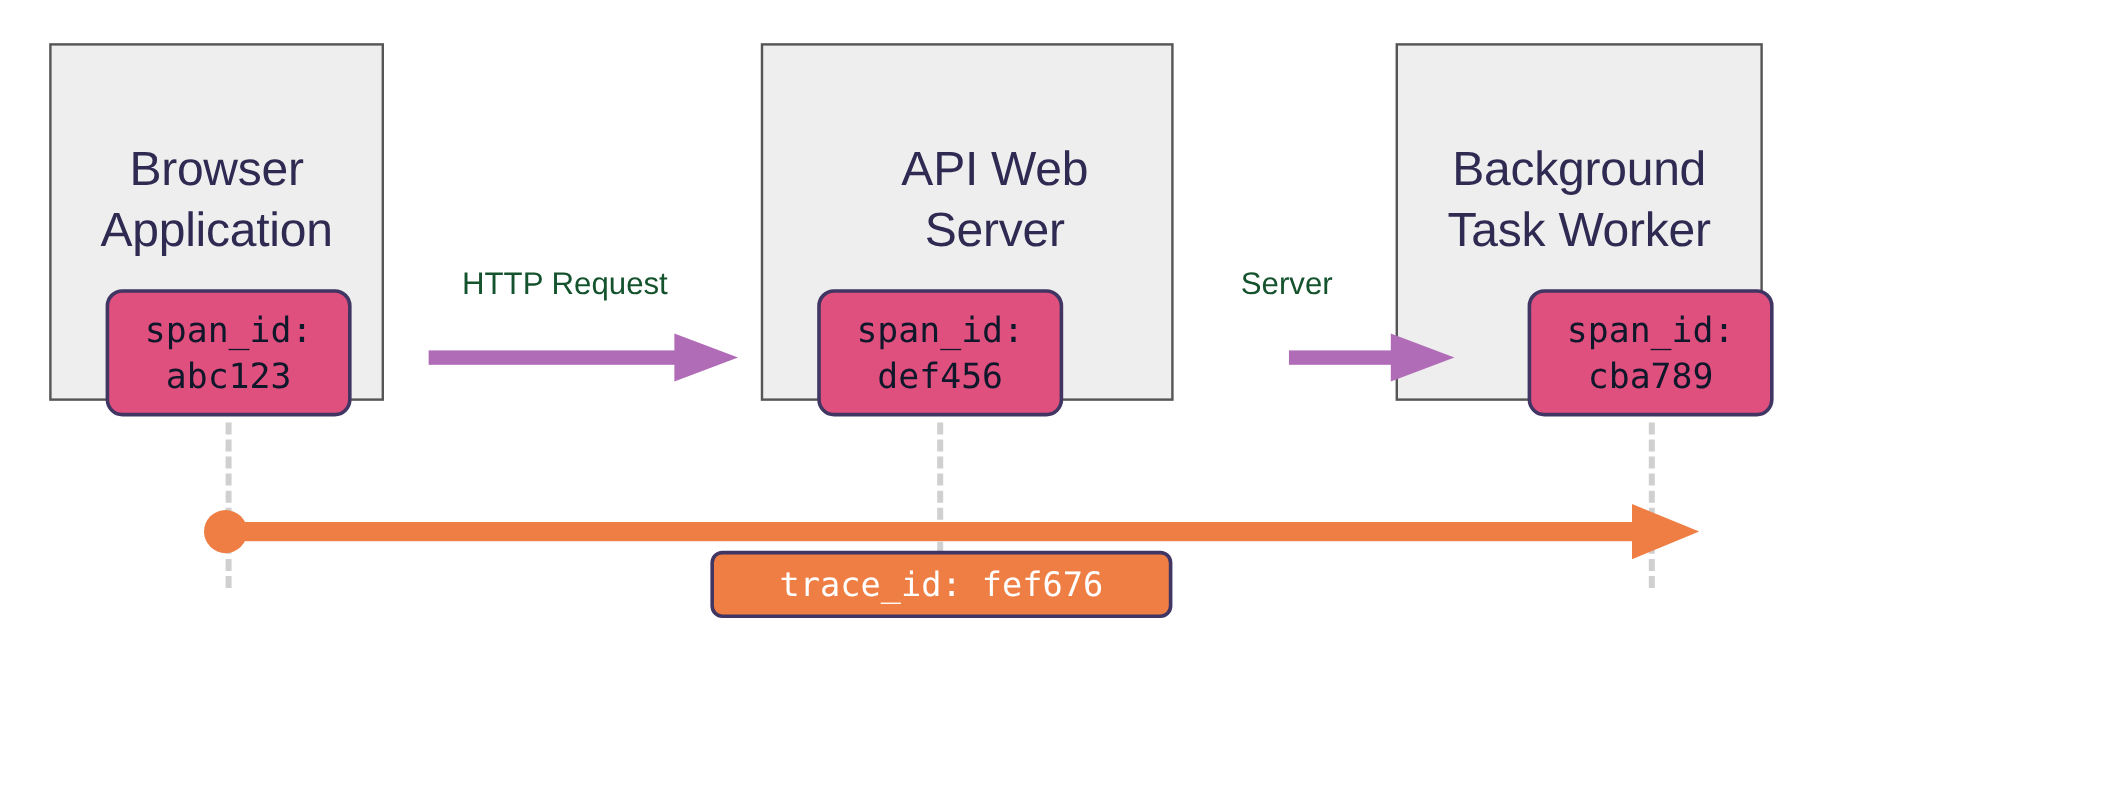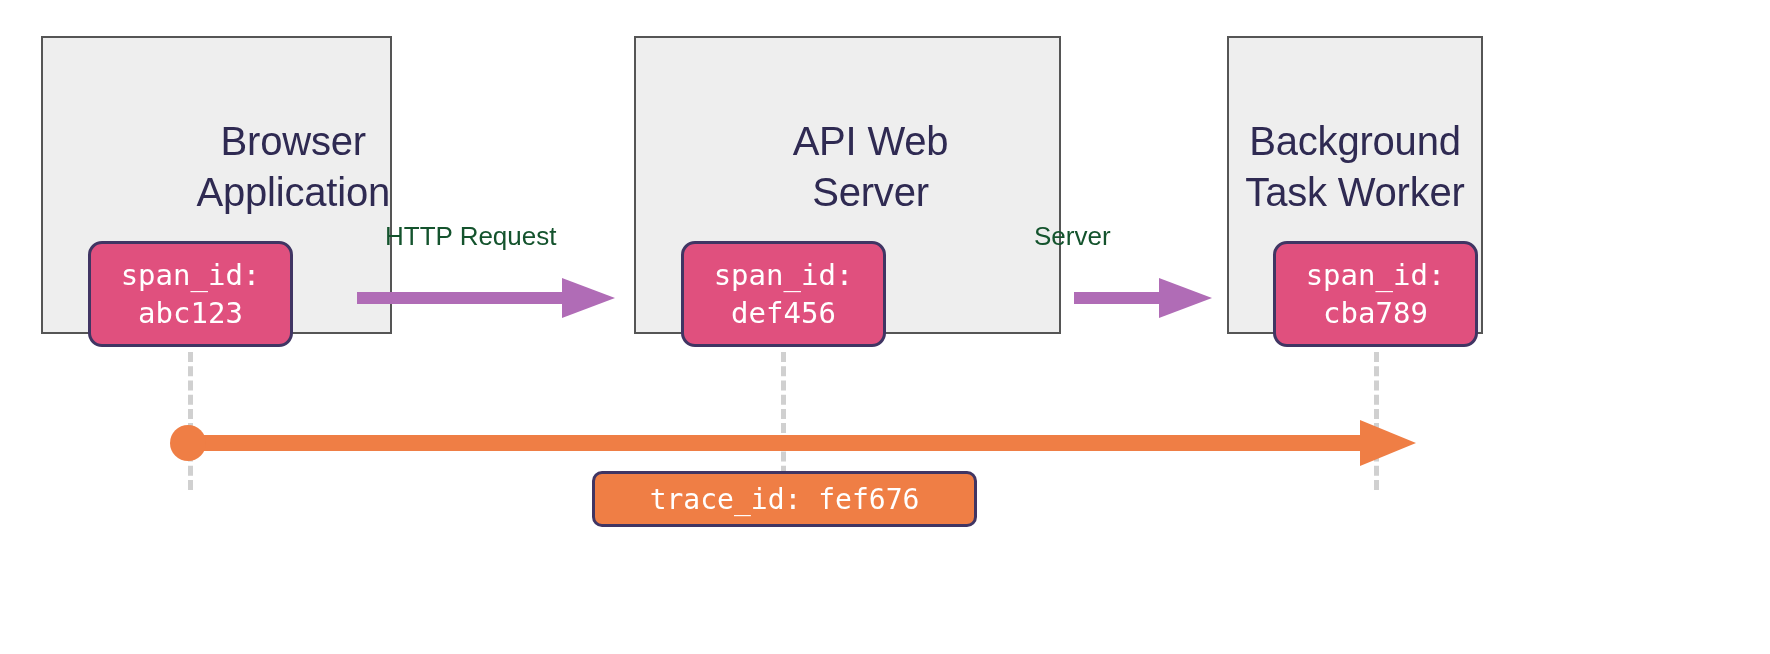--- a/index.html
+++ b/index.html
@@ -32,39 +32,39 @@
   }
   .service-title {
     color: #2f2a52;
     font-size: 40px;
     line-height: 1.28;
     text-align: center;
     font-family: "Liberation Sans", sans-serif;
     white-space: pre-line;
     letter-spacing: -0.2px;
   }
-  .box-1 { left: 41px;   top: 36px; width: 351px; height: 298px; justify-content: flex-end; }
-  .box-2 { left: 634px;  top: 36px; width: 427px; height: 298px; padding-left: 46px; }
-  .box-3 { left: 1227px; top: 36px; width: 256px; height: 298px; }
+  .box-1 { left: 41px;   top: 36px; width: 279px; height: 298px; }
+  .box-2 { left: 634px;  top: 36px; width: 344px; height: 298px; padding-left: 46px; }
+  .box-3 { left: 1163px; top: 36px; width: 306px; height: 298px; }
   
   .box-1 .service-title { transform: translateY(-18px); }
   .box-2 .service-title { transform: translateY(-18px); }
   .box-3 .service-title { transform: translateY(-18px); }
 
   
   .span-badge {
     position: absolute;
     background: #e0507e;
     border: 3px solid #403563;
     border-radius: 14px;
     box-sizing: border-box;
     display: flex;
     align-items: center;
     justify-content: center;
-    color: #ffffff;
+    color: #0f172a;
     font-family: "DejaVu Sans Mono", "Liberation Mono", monospace;
     font-size: 29px;
     line-height: 1.32;
     text-align: center;
     white-space: pre-line;
     z-index: 4;
   }
   .badge-1 { left: 88px;   top: 241px; width: 205px; height: 106px; }
   .badge-2 { left: 681px;  top: 241px; width: 205px; height: 106px; }
   .badge-3 { left: 1273px; top: 241px; width: 205px; height: 106px; }
@@ -98,21 +98,21 @@
   
   .trace-timeline {
     position: absolute;
     left: 160px;
     top: 412px;
     z-index: 2;
   }
   .trace-badge {
     position: absolute;
     left: 592px;
-    top: 471px;
+    top: 459px;
     width: 385px;
     height: 56px;
     background: #ef7e45;
     border: 3px solid #403563;
     border-radius: 10px;
     box-sizing: border-box;
     display: flex;
     align-items: center;
     justify-content: center;
     color: #ffffff;

